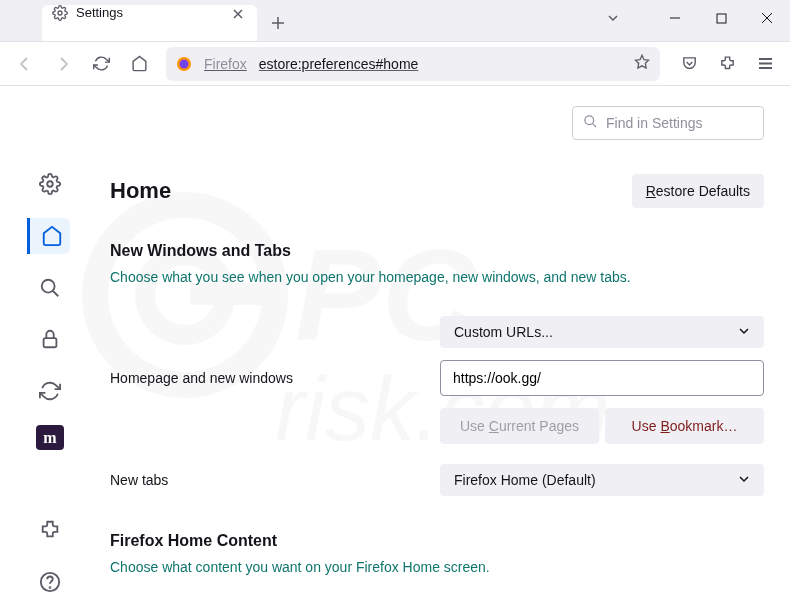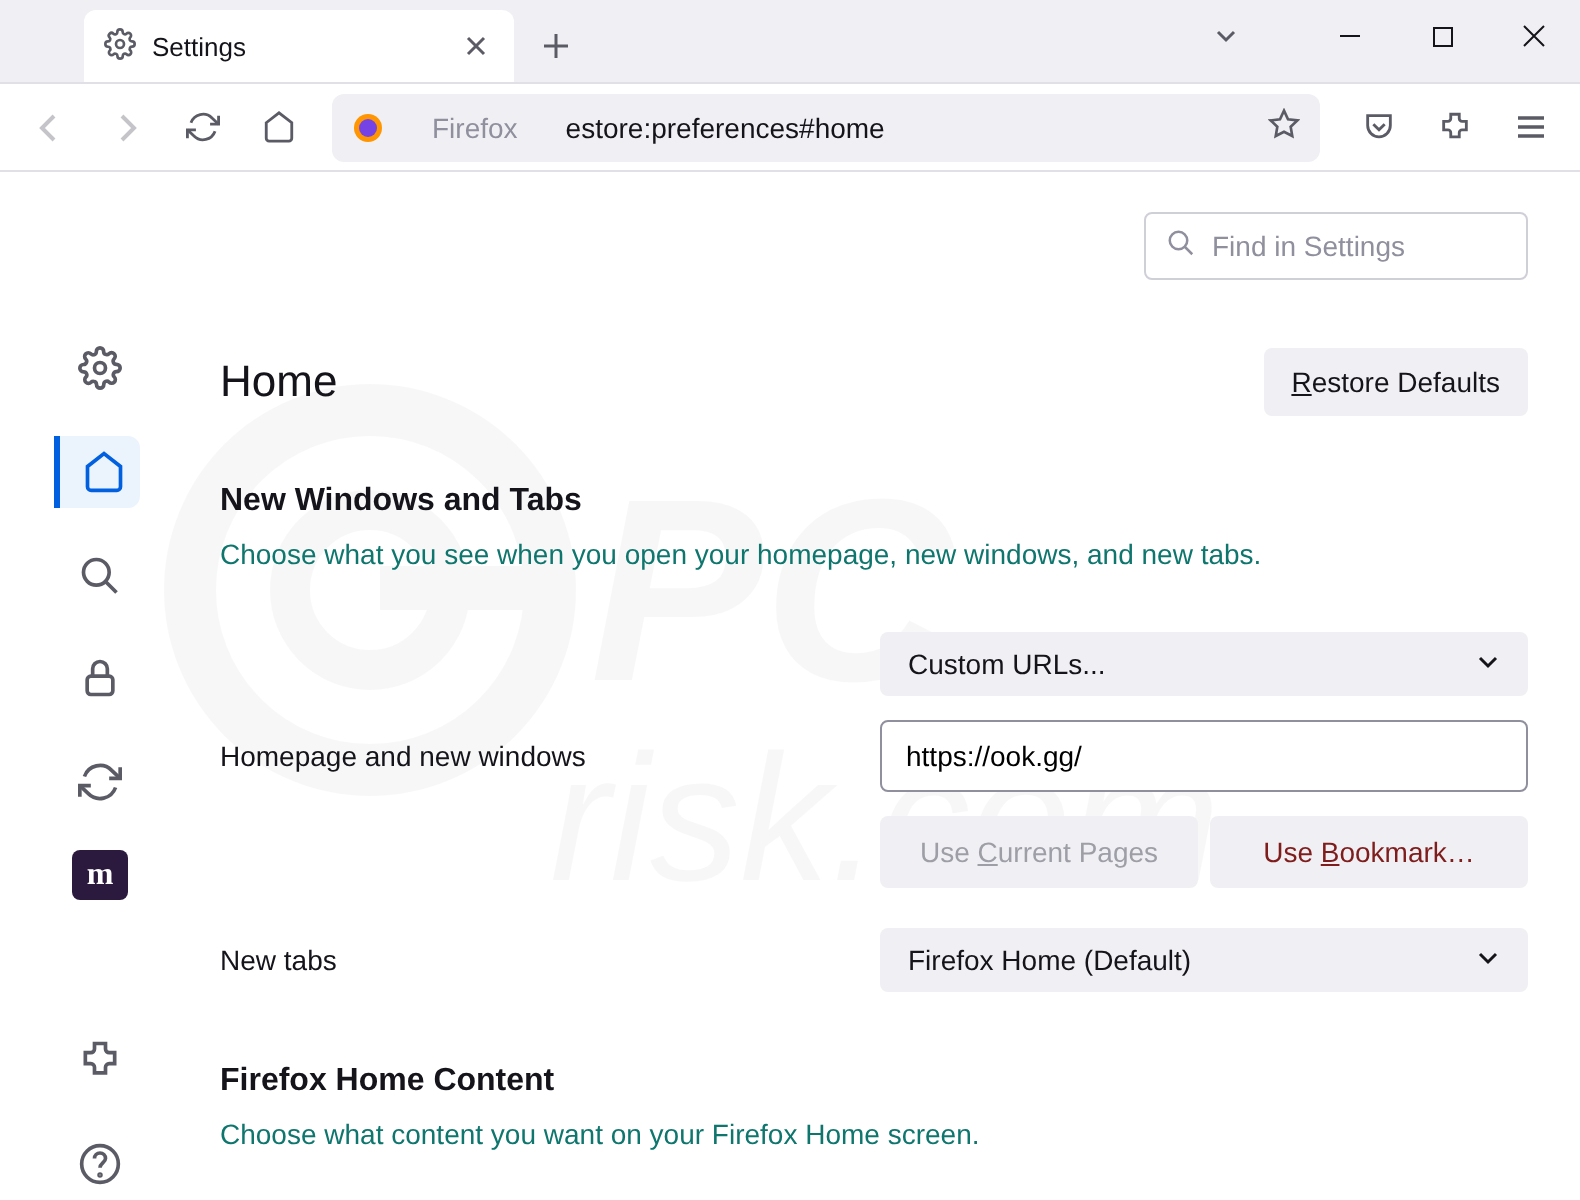--- a/index.html
+++ b/index.html
@@ -4,49 +4,49 @@
 <style>
 * { box-sizing: border-box; margin: 0; padding: 0; font-family: "Segoe UI", Arial, sans-serif; }
 body { width: 790px; height: 600px; background: #fff; overflow: hidden; position: relative; }
 
 
 .watermark { position: absolute; top: 0; left: 0; width: 100%; height: 100%; display: flex; align-items: center; justify-content: center; pointer-events: none; z-index: 0; }
 .watermark svg { opacity: 0.06; }
 
 
 .titlebar { height: 42px; background: #f0f0f4; display: flex; align-items: flex-end; border-bottom: 1px solid #e0e0e6; position: relative; z-index: 2; }
-.tab { background: #fff; height: 36px; margin-left: 42px; width: 215px; border-radius: 6px 6px 0 0; display: flex; align-items: center; padding: 0 10px; gap: 8px; font-size: 13px; color: #15141a; position: relative; }
+.tab { background: #fff; height: 36px; margin-left: 42px; width: 215px; border-radius: 6px 6px 0 0; display: flex; padding: 0 10px; gap: 8px; font-size: 13px; color: #15141a; position: relative; }
 .tab .close { margin-left: auto; width: 18px; height: 18px; display: flex; align-items: center; justify-content: center; border-radius: 3px; cursor: pointer; }
 .newtab { width: 30px; height: 30px; margin-left: 6px; margin-bottom: 3px; display: flex; align-items: center; justify-content: center; border-radius: 4px; cursor: pointer; }
 .win-controls { position: absolute; right: 0; top: 0; display: flex; }
 .win-controls > div { width: 46px; height: 36px; display: flex; align-items: center; justify-content: center; cursor: pointer; }
 .win-controls .chev { margin-right: 16px; }
 
 
 .toolbar { height: 44px; display: flex; align-items: center; padding: 0 8px; gap: 4px; position: relative; z-index: 2; border-bottom: 1px solid #e0e0e6; }
 .tbtn { width: 34px; height: 34px; display: flex; align-items: center; justify-content: center; border-radius: 6px; cursor: pointer; color: #5b5b66; }
 .tbtn.disabled { opacity: 0.35; cursor: default; }
-.urlbar { flex: 1; height: 34px; background: #f0f0f4; border-radius: 6px; margin: 0 8px 0 6px; display: flex; align-items: center; padding: 0 10px; gap: 24px; font-size: 14px; color: #5b5b66; }
+.urlbar { flex: 1; height: 34px; background: #f0f0f4; border-radius: 6px; margin: 0 8px 0 6px; display: flex; align-items: center; padding: 0 10px; gap: 12px; font-size: 14px; color: #5b5b66; text-decoration: underline; }
 .urlbar .fxlogo { width: 16px; height: 16px; }
 .urlbar .star { margin-left: auto; }
 
 
 .content { display: flex; height: calc(100% - 86px); position: relative; z-index: 1; }
 .sidebar { width: 100px; padding-top: 80px; display: flex; flex-direction: column; align-items: center; gap: 16px; }
 .sidebar .sicon { width: 40px; height: 40px; display: flex; align-items: center; justify-content: center; border-radius: 6px; cursor: pointer; color: #5b5b66; }
 .sidebar .sicon.active { color: #0060df; background: rgba(0,96,223,0.08); border-left: 3px solid #0060df; border-radius: 0 6px 6px 0; width: 43px; margin-left: -3px; padding-left: 3px; }
 .sidebar .sicon.m { background: #2b1a3d; color: #fff; border-radius: 4px; width: 28px; height: 28px; font-weight: bold; font-size: 16px; font-family: Georgia, serif; }
 .sidebar .spacer { flex: 1; min-height: 30px; }
 
 .main { flex: 1; padding: 20px 26px 0 10px; overflow: hidden; }
 .searchrow { display: flex; justify-content: flex-end; margin-bottom: 34px; }
 .searchbox { width: 192px; height: 34px; border: 1px solid #cfcfd8; border-radius: 4px; display: flex; align-items: center; padding: 0 10px; gap: 8px; color: #5b5b66; font-size: 14px; background: #fff; }
 
 .headrow { display: flex; align-items: center; margin-bottom: 34px; }
-h1 { font-size: 22px; font-weight: 400; color: #15141a; }
+h1 { font-size: 22px; font-weight: 700; color: #15141a; }
 .restore { margin-left: auto; height: 34px; padding: 0 14px; background: #f0f0f4; border: none; border-radius: 4px; font-size: 14px; cursor: pointer; color: #15141a; }
 .restore .u { text-decoration: underline; }
 
 h2 { font-size: 16px; font-weight: 700; color: #15141a; margin-bottom: 8px; }
 .desc { font-size: 14px; color: #0f766e; margin-bottom: 28px; line-height: 1.4; }
 
 .row { display: flex; align-items: center; margin-bottom: 12px; }
 .row .label { width: 330px; font-size: 14px; color: #15141a; }
 .row .control { flex: 1; }
 .select { height: 32px; background: #f0f0f4; border-radius: 4px; display: flex; align-items: center; padding: 0 14px; font-size: 14px; color: #15141a; cursor: pointer; position: relative; }

